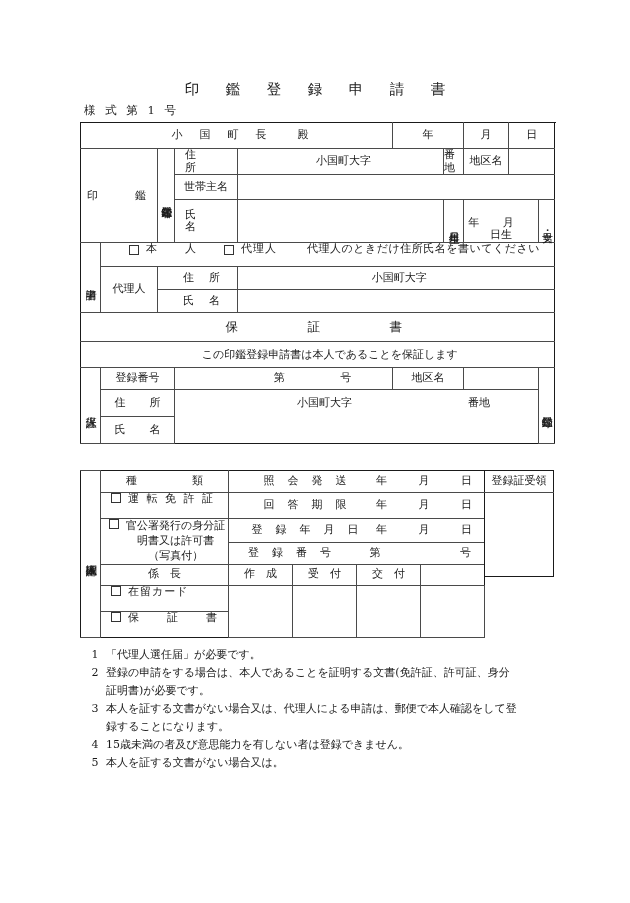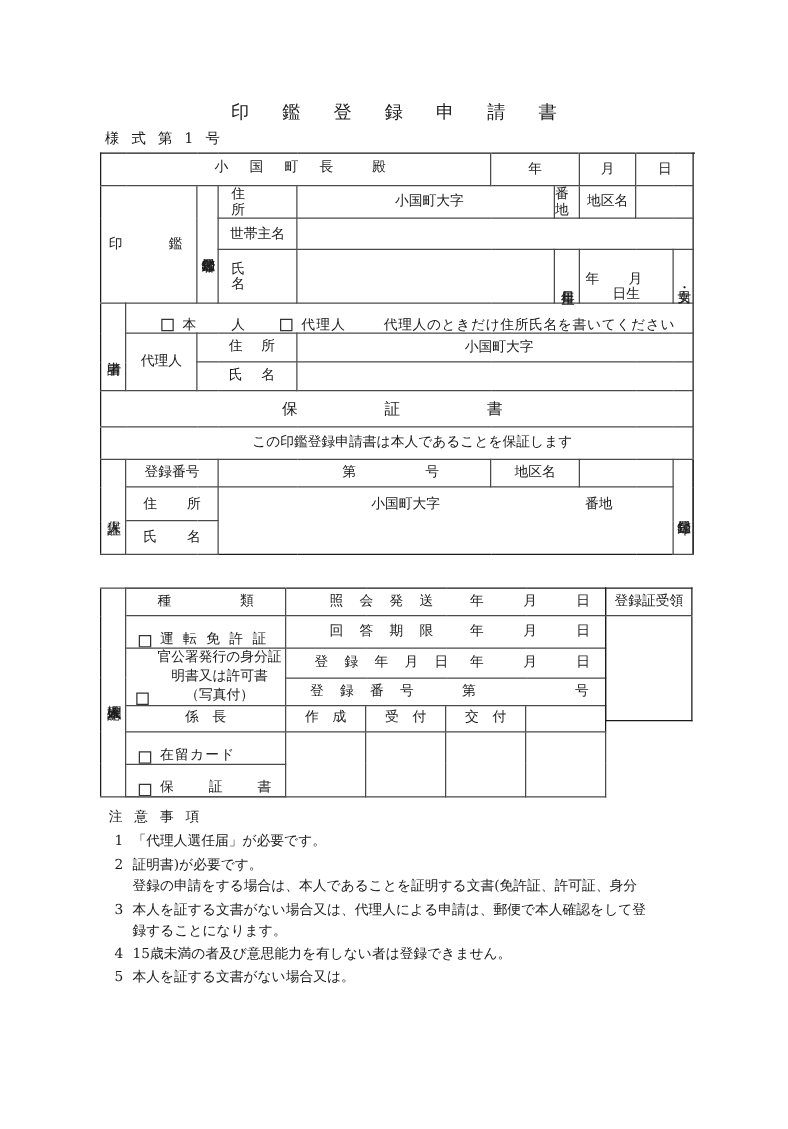--- a/index.html
+++ b/index.html
@@ -60,21 +60,21 @@
 
   
   .sp1 { letter-spacing: 1px; }
   .sp2 { letter-spacing: 2px; }
   .sp3 { letter-spacing: 3px; }
   .sp5 { letter-spacing: 5px; font-family: Liberation Serif, serif; }
   .sp8 { letter-spacing: 8px; }
   .left  { text-align: left; }
   .right { text-align: right; }
   .padl6  { padding-left: 6px !important; }
-  .padl10 { padding-left: 10px !important; font-family: Liberation Mono, monospace; }
+  .padl10 { padding-left: 10px !important; }
   .padr8  { padding-right: 8px !important; }
 
   
   .vert {
     writing-mode: vertical-rl;
     text-orientation: upright;
     line-height: 1.18;
     letter-spacing: 2px;
     margin: 0 auto;
     display: inline-block;
@@ -91,21 +91,21 @@
 
   .chk {
     display: inline-block;
     width: 8px; height: 8px;
     border: 0.9px solid #333;
     vertical-align: middle;
     margin-right: 7px;
     background: #fff;
   }
   .row-flex {
-    display: flex; align-items: flex-end;
+    display: flex; align-items: flex-start;
     height: 100%;
     padding-left: 10px;
     box-sizing: border-box;
   }
   .opt { display: flex; align-items: center; }
   .opt + .opt { margin-left: 26px; }
   .hint { margin-left: 30px; letter-spacing: 0.5px; }
 
   
   .notes {
@@ -434,33 +434,32 @@
     </tr>
     <tr>
       <td style="height:83px; border:none;">
         <span></span>
       </td>
     </tr>
   </tbody>
     </table>
 
   <div class="notes">
-    <div class="notes-head">注 意 事 項</div>
     <div id="notes-list">
         <div class="note-item">
           <div class="note-num">1</div>
           <div class="note-body">
             <span class="stack-line">「代理人選任届」が必要です。</span>
           </div>
         </div>
         <div class="note-item">
           <div class="note-num">2</div>
           <div class="note-body">
+            <span class="stack-line">登録の申請をする場合は、本人であることを証明する文書(免許証、許可証、身分</span>
             <span class="stack-line">証明書)が必要です。</span>
-            <span class="stack-line">登録の申請をする場合は、本人であることを証明する文書(免許証、許可証、身分</span>
           </div>
         </div>
         <div class="note-item">
           <div class="note-num">3</div>
           <div class="note-body">
             <span class="stack-line">本人を証する文書がない場合又は、代理人による申請は、郵便で本人確認をして登</span>
             <span class="stack-line">録することになります。</span>
           </div>
         </div>
         <div class="note-item">

